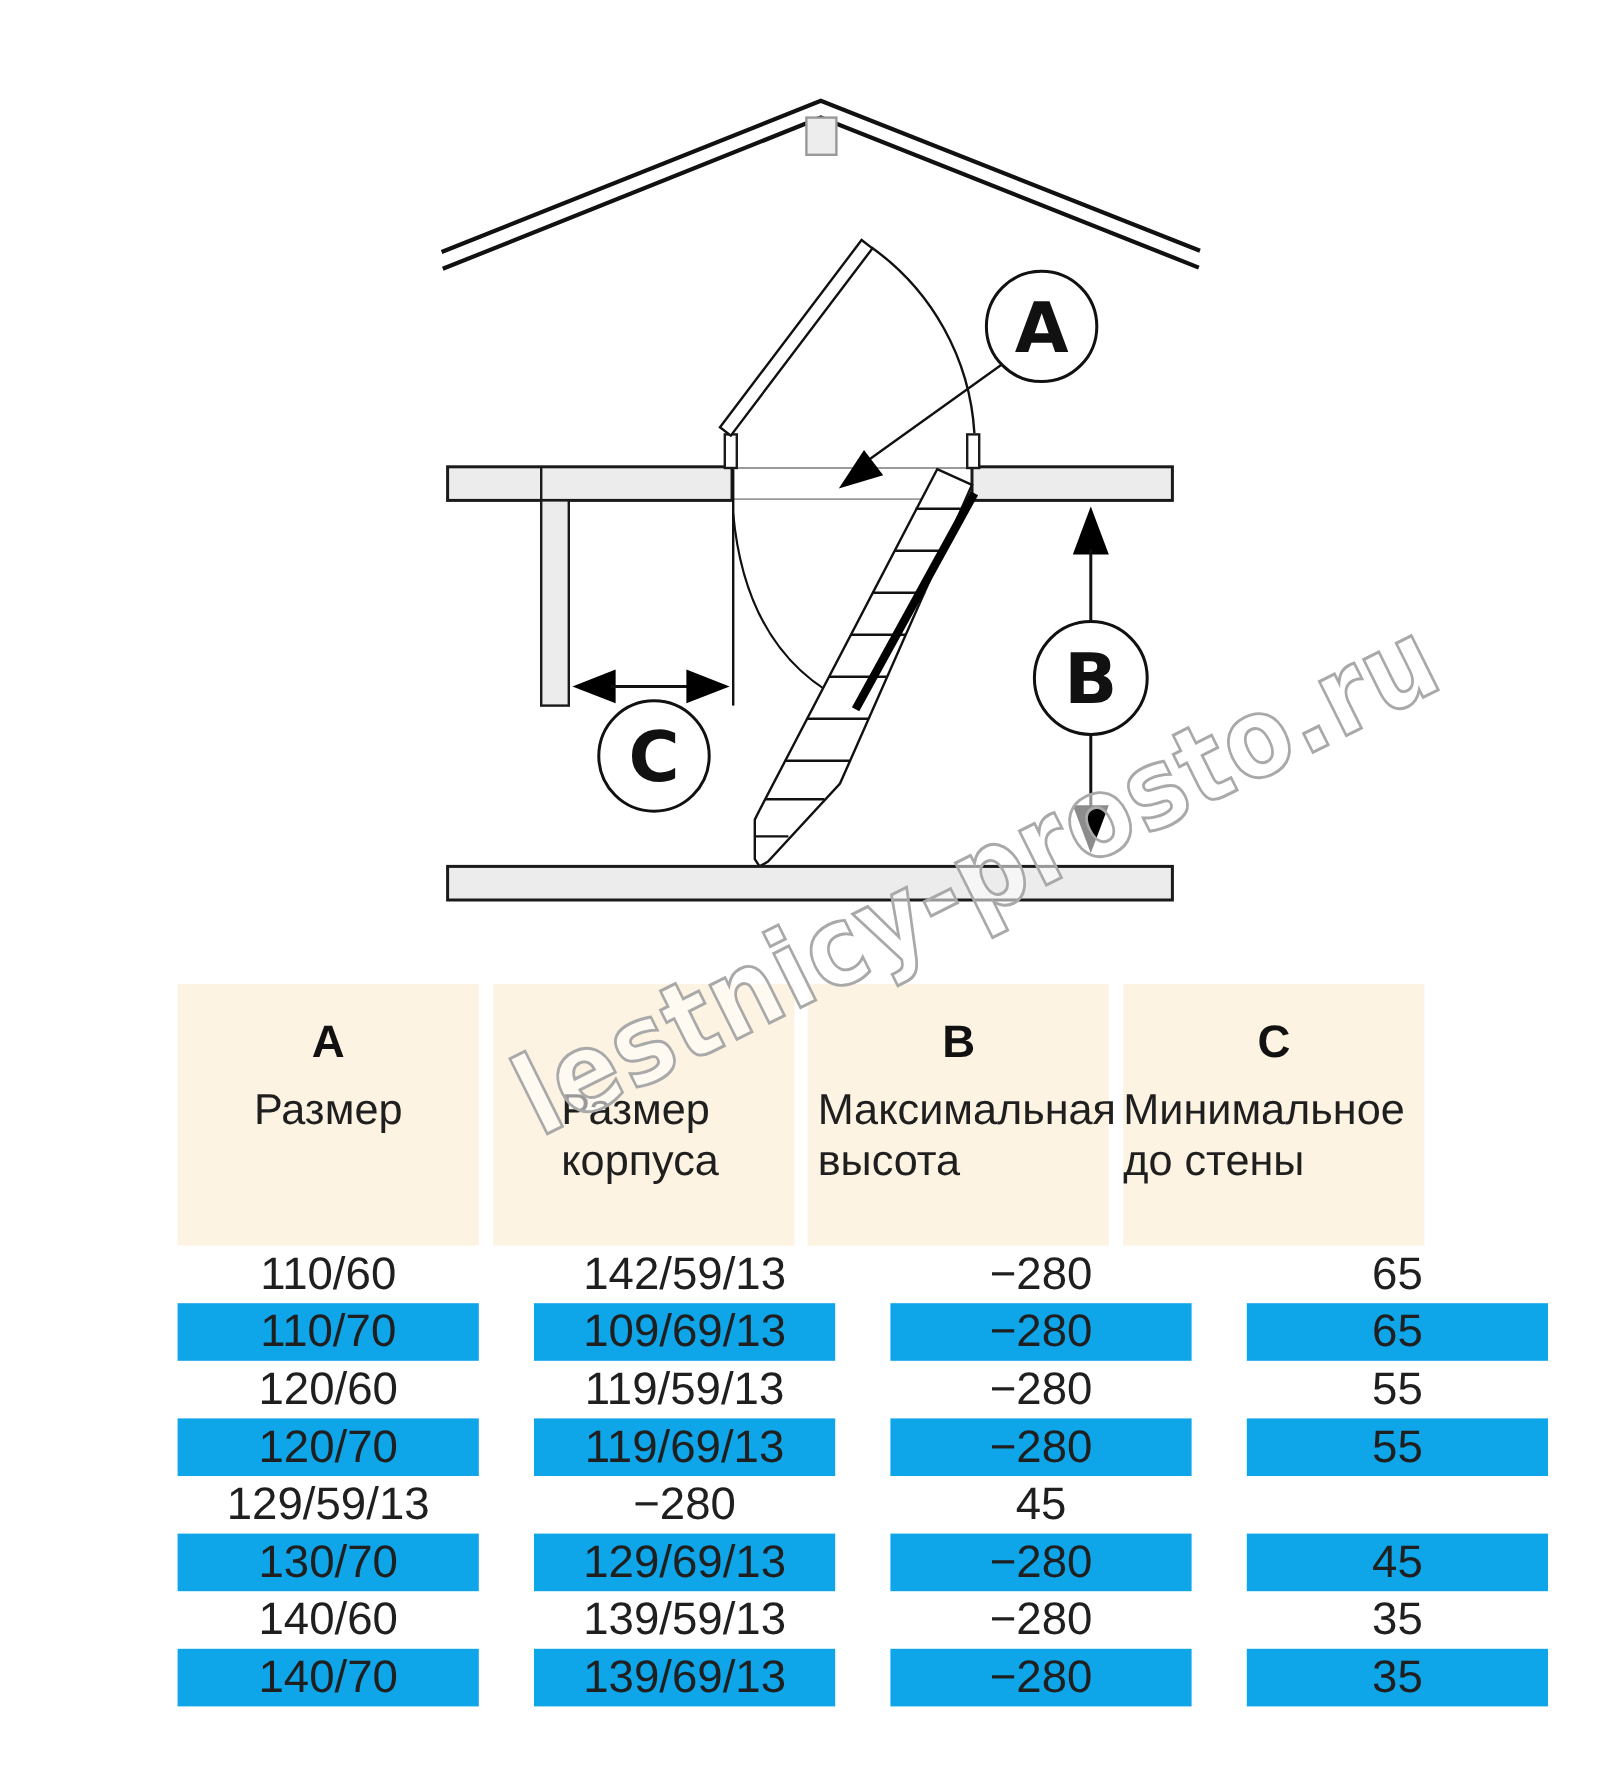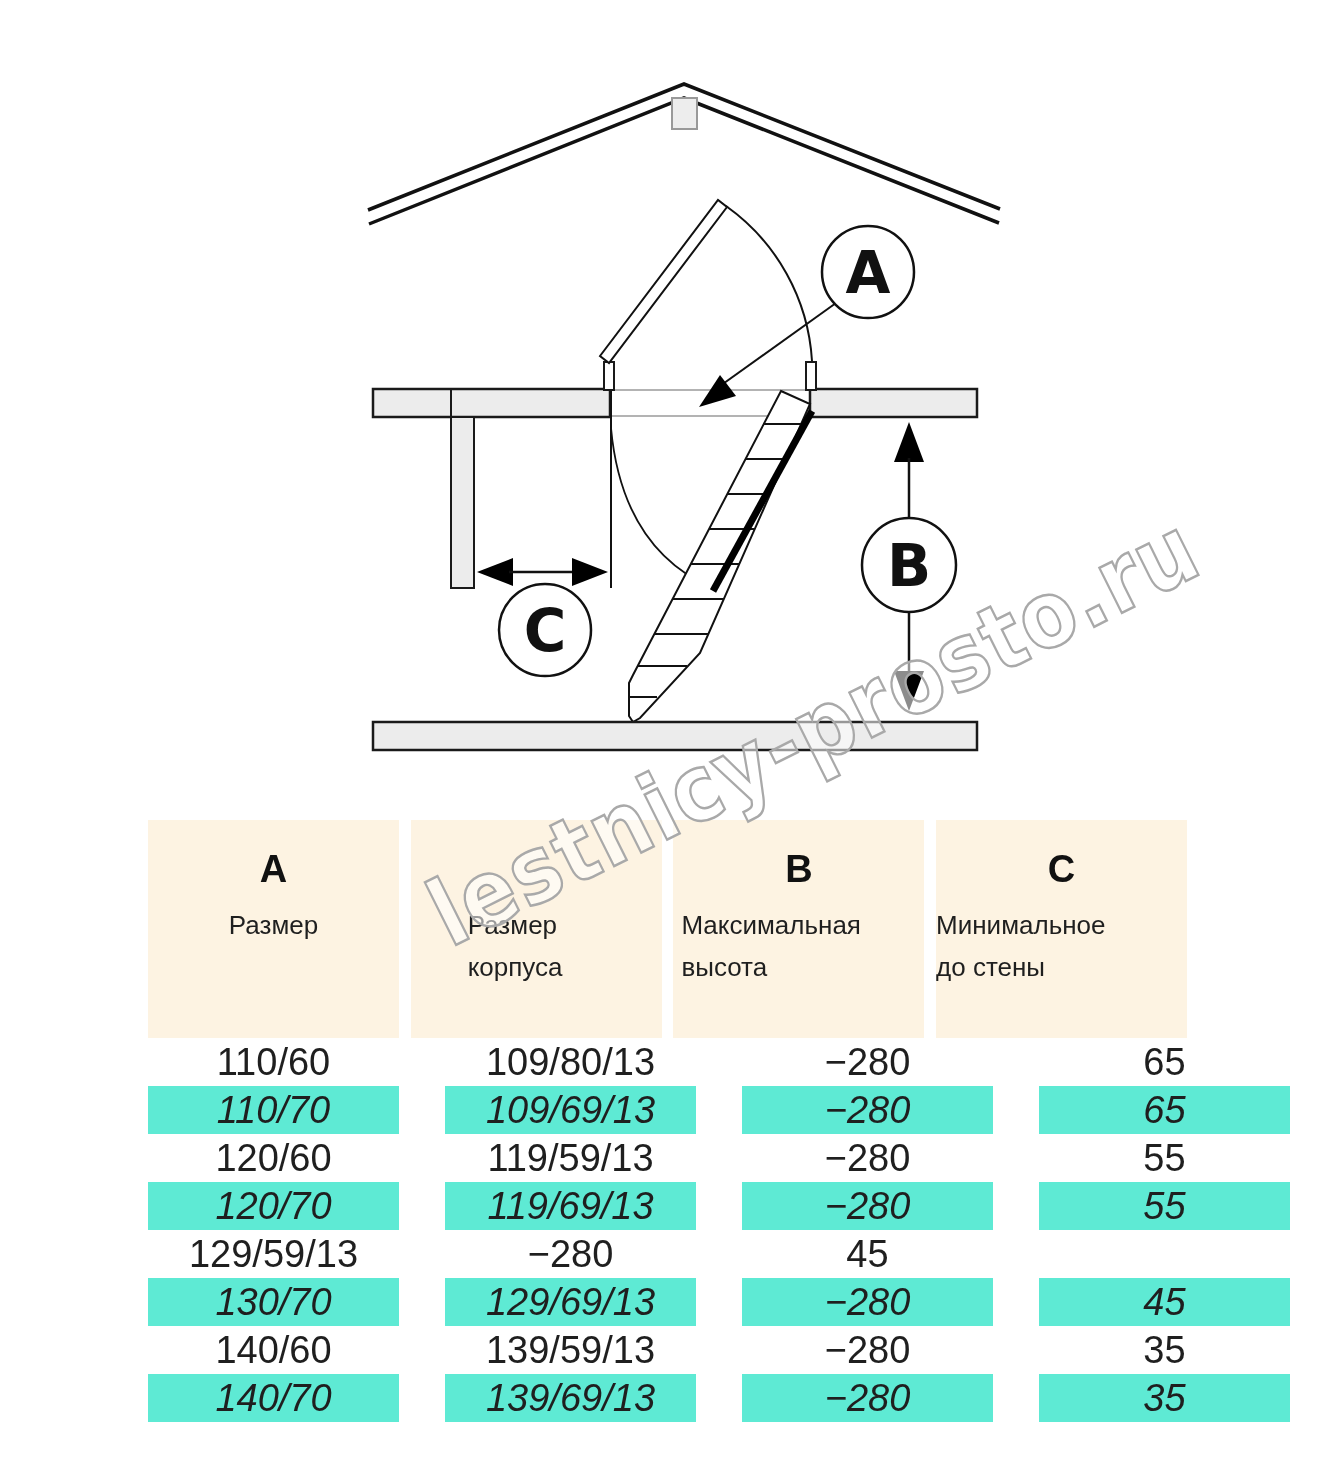--- a/index.html
+++ b/index.html
@@ -8,30 +8,30 @@
   .diagram-svg{position:absolute;left:0;top:0;}
   .wm-svg{position:absolute;left:0;top:0;pointer-events:none;}
   .circ-letter{font-family:"DejaVu Sans",sans-serif;font-weight:bold;font-size:58px;fill:#111;}
   .wm-text{font-family:"DejaVu Sans",sans-serif;font-weight:bold;font-size:92px;
            fill:rgba(255,255,255,0.55);stroke:#a9a9a9;stroke-width:2.5px;letter-spacing:2px;}
   
   .thead{position:absolute;left:148px;top:820px;width:1039px;height:218px;
          display:grid;grid-template-columns:repeat(4,251px);column-gap:11.7px;}
   .hcell{background:#fdf3e2;height:218px;overflow:visible;}
   .hletter{height:40px;margin-top:28px;text-align:center;font-weight:bold;font-size:38px;color:#111;}
-  .hlines{margin-top:16px;font-size:26px;line-height:42px;white-space:nowrap;}
+  .hlines{margin-top:16px;font-size:36px;line-height:42px;white-space:nowrap;}
   .hcell.c0 .hlines{text-align:center;}
   .hcell.c1 .hlines{text-align:left;padding-left:57px;}
   .hcell.c2 .hlines{text-align:left;padding-left:8px;}
   .hcell.c3 .hlines{text-align:left;}
   .tbody{position:absolute;left:148px;top:1038px;width:1039px;}
   .trow{display:grid;grid-template-columns:repeat(4,251px);column-gap:11.7px;height:48px;gap:46px;}
   .tcell{display:flex;align-items:center;justify-content:center;
          font-size:38px;color:#1f1f1f;}
-  .trow.alt .tcell{background:#5eead4;font-style:italic;}
+  .trow.alt .tcell{background:#0ea5e9;}
 </style>
 </head>
 <body>
 
 <div class="stage">
 
   <svg class="diagram-svg" width="1334" height="820" viewBox="0 0 1334 820">
 
     <g stroke="#111" stroke-width="3.5" fill="none">
       <polyline points="368,210 684,84 1000,209"></polyline>
@@ -121,21 +121,21 @@
       <div class="hlines">
         <div>Минимальное</div>
         <div>до стены</div>
       </div>
     </div>
   </div>
 
   <div class="tbody">
       <div class="trow">
         <div class="tcell">110/60</div>
-        <div class="tcell">109/80/13</div>
+        <div class="tcell">142/59/13</div>
         <div class="tcell">−280</div>
         <div class="tcell">65</div>
       </div>
       <div class="trow alt">
         <div class="tcell">110/70</div>
         <div class="tcell">109/69/13</div>
         <div class="tcell">−280</div>
         <div class="tcell">65</div>
       </div>
       <div class="trow">

